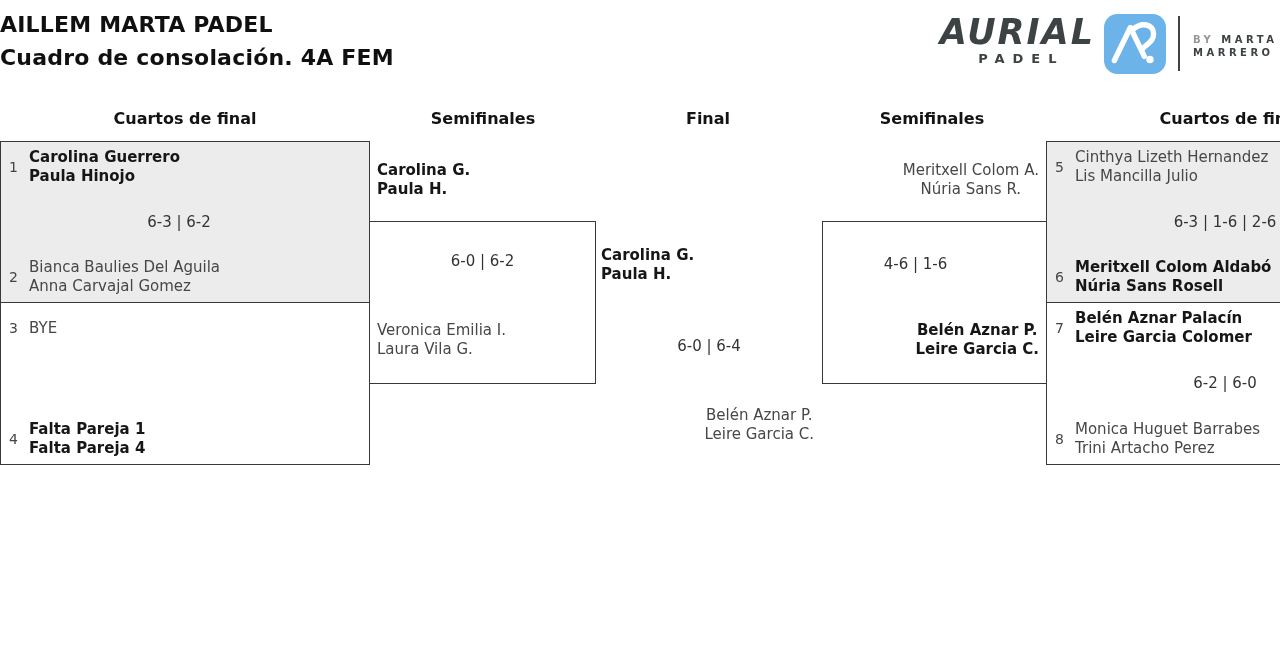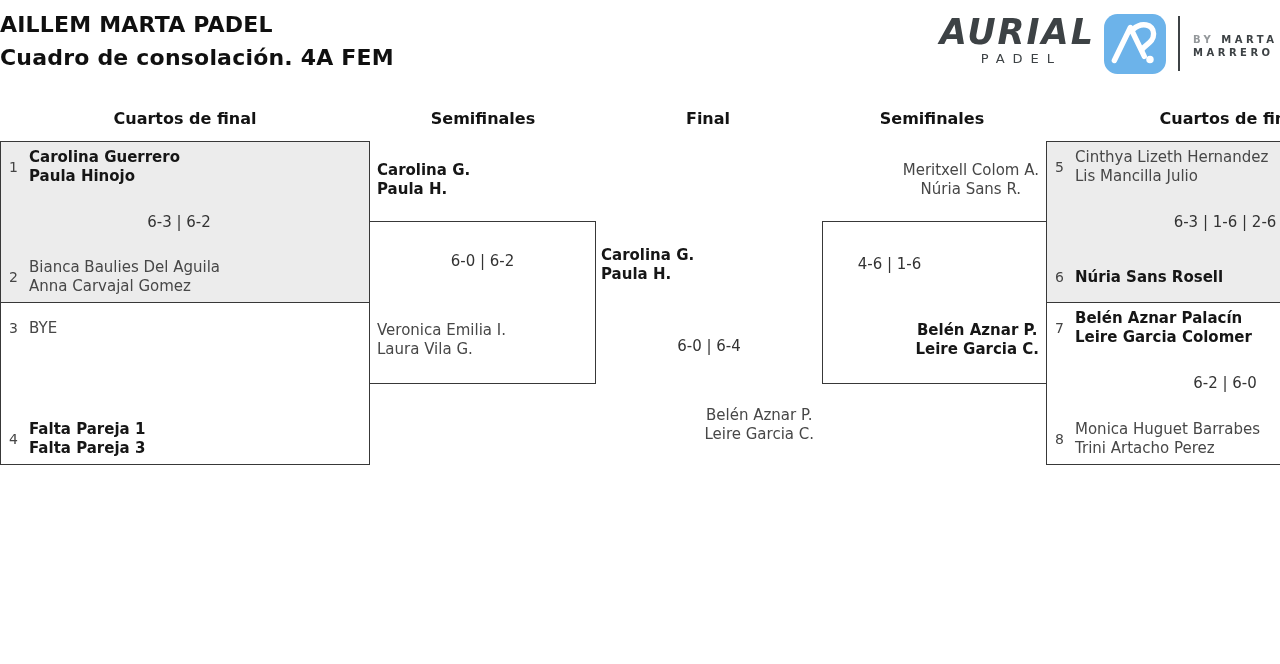--- a/index.html
+++ b/index.html
@@ -6,21 +6,21 @@
   .page{
     position:relative;width:1280px;height:664px;overflow:hidden;background:#ffffff;
     font-family:"DejaVu Sans","Liberation Sans",sans-serif;color:#222;
   }
   
   .title-block{position:absolute;left:0;top:8px;}
   .title-block .t1,.title-block .t2{font-size:22px;font-weight:700;line-height:33px;color:#101010;letter-spacing:.2px;white-space:nowrap;}
   
   .logo-words{position:absolute;right:185px;top:13px;text-align:center;color:#3d4245;}
   .logo-brand{font-size:35px;font-weight:800;font-style:italic;letter-spacing:2px;line-height:38px;white-space:nowrap;}
-  .logo-padel{font-size:13px;font-weight:400;letter-spacing:8px;margin-right:-8px;line-height:14px;margin-top:1px;white-space:nowrap;}
+  .logo-padel{font-size:13px;font-weight:700;letter-spacing:8px;margin-right:-8px;line-height:14px;margin-top:1px;white-space:nowrap;}
   .logo-mark{position:absolute;left:1104px;top:14px;width:62px;height:60px;}
   .logo-divider{position:absolute;left:1178px;top:16px;width:2px;height:55px;background:#3d4245;}
   .logo-by{position:absolute;left:1193px;top:33px;font-size:10px;font-weight:700;letter-spacing:3.5px;line-height:13px;color:#3d4245;white-space:nowrap;}
   .logo-by .by-light{color:#94989b;margin-right:7px;}
   
   .round-h{position:absolute;top:109px;transform:translateX(-50%);font-size:16px;font-weight:600;color:#131313;white-space:nowrap;}
   
   .box{position:absolute;box-sizing:border-box;border:1px solid #383838;background:#ffffff;}
   .box.hl{background:#ececec;}
   .slot{position:absolute;left:8px;right:8px;height:38px;display:flex;align-items:center;}
@@ -92,21 +92,21 @@
       <span class="names">
         <span class="nl">BYE</span>
           <span class="nl"></span>
       </span>
     </div>
     <div class="score"></div>
     <div class="slot bottom">
       <span class="seed">4</span>
       <span class="names bold">
         <span class="nl">Falta Pareja 1</span>
-          <span class="nl">Falta Pareja 3</span>
+          <span class="nl">Falta Pareja 4</span>
       </span>
     </div>
   </div>
 
   <div class="box" style="left:369px;top:221px;width:227px;height:163px"></div>
   <div class="flabel bold" style="left:377px;top:161px">
     <span class="nl">Carolina G.</span>
       <span class="nl">Paula H.</span>
   </div>
   <div class="fscore" style="left:369px;width:227px;top:252px">6-0 | 6-2</div>
@@ -123,38 +123,39 @@
   <div class="flabel right" style="right:466px;top:406px">
     <span class="nl">Belén Aznar P.</span>
       <span class="nl">Leire Garcia C.</span>
   </div>
 
   <div class="box" style="left:822px;top:221px;width:225px;height:163px"></div>
   <div class="flabel right" style="right:241px;top:161px">
     <span class="nl">Meritxell Colom A.</span>
       <span class="nl">Núria Sans R.</span>
   </div>
-  <div class="fscore" style="left:786px;width:207px;top:255px">4-6 | 1-6</div>
+  <div class="fscore" style="left:812px;width:207px;top:255px">4-6 | 1-6</div>
   <div class="flabel bold right" style="right:241px;top:321px">
     <span class="nl">Belén Aznar P.</span>
       <span class="nl">Leire Garcia C.</span>
   </div>
 
   <div class="box hl" style="left:1046px;top:141px;width:370px;height:162px">
     <div class="slot top">
       <span class="seed">5</span>
       <span class="names">
         <span class="nl">Cinthya Lizeth Hernandez</span>
           <span class="nl">Lis Mancilla Julio</span>
       </span>
     </div>
     <div class="score">6-3 | 1-6 | 2-6</div>
     <div class="slot bottom">
       <span class="seed">6</span>
       <span class="names bold">
+        <span class="nl">Meritxell Colom Aldabó</span>
           <span class="nl">Núria Sans Rosell</span>
       </span>
     </div>
   </div>
 
   <div class="box" style="left:1046px;top:302px;width:370px;height:163px">
     <div class="slot top">
       <span class="seed">7</span>
       <span class="names bold">
         <span class="nl">Belén Aznar Palacín</span>

